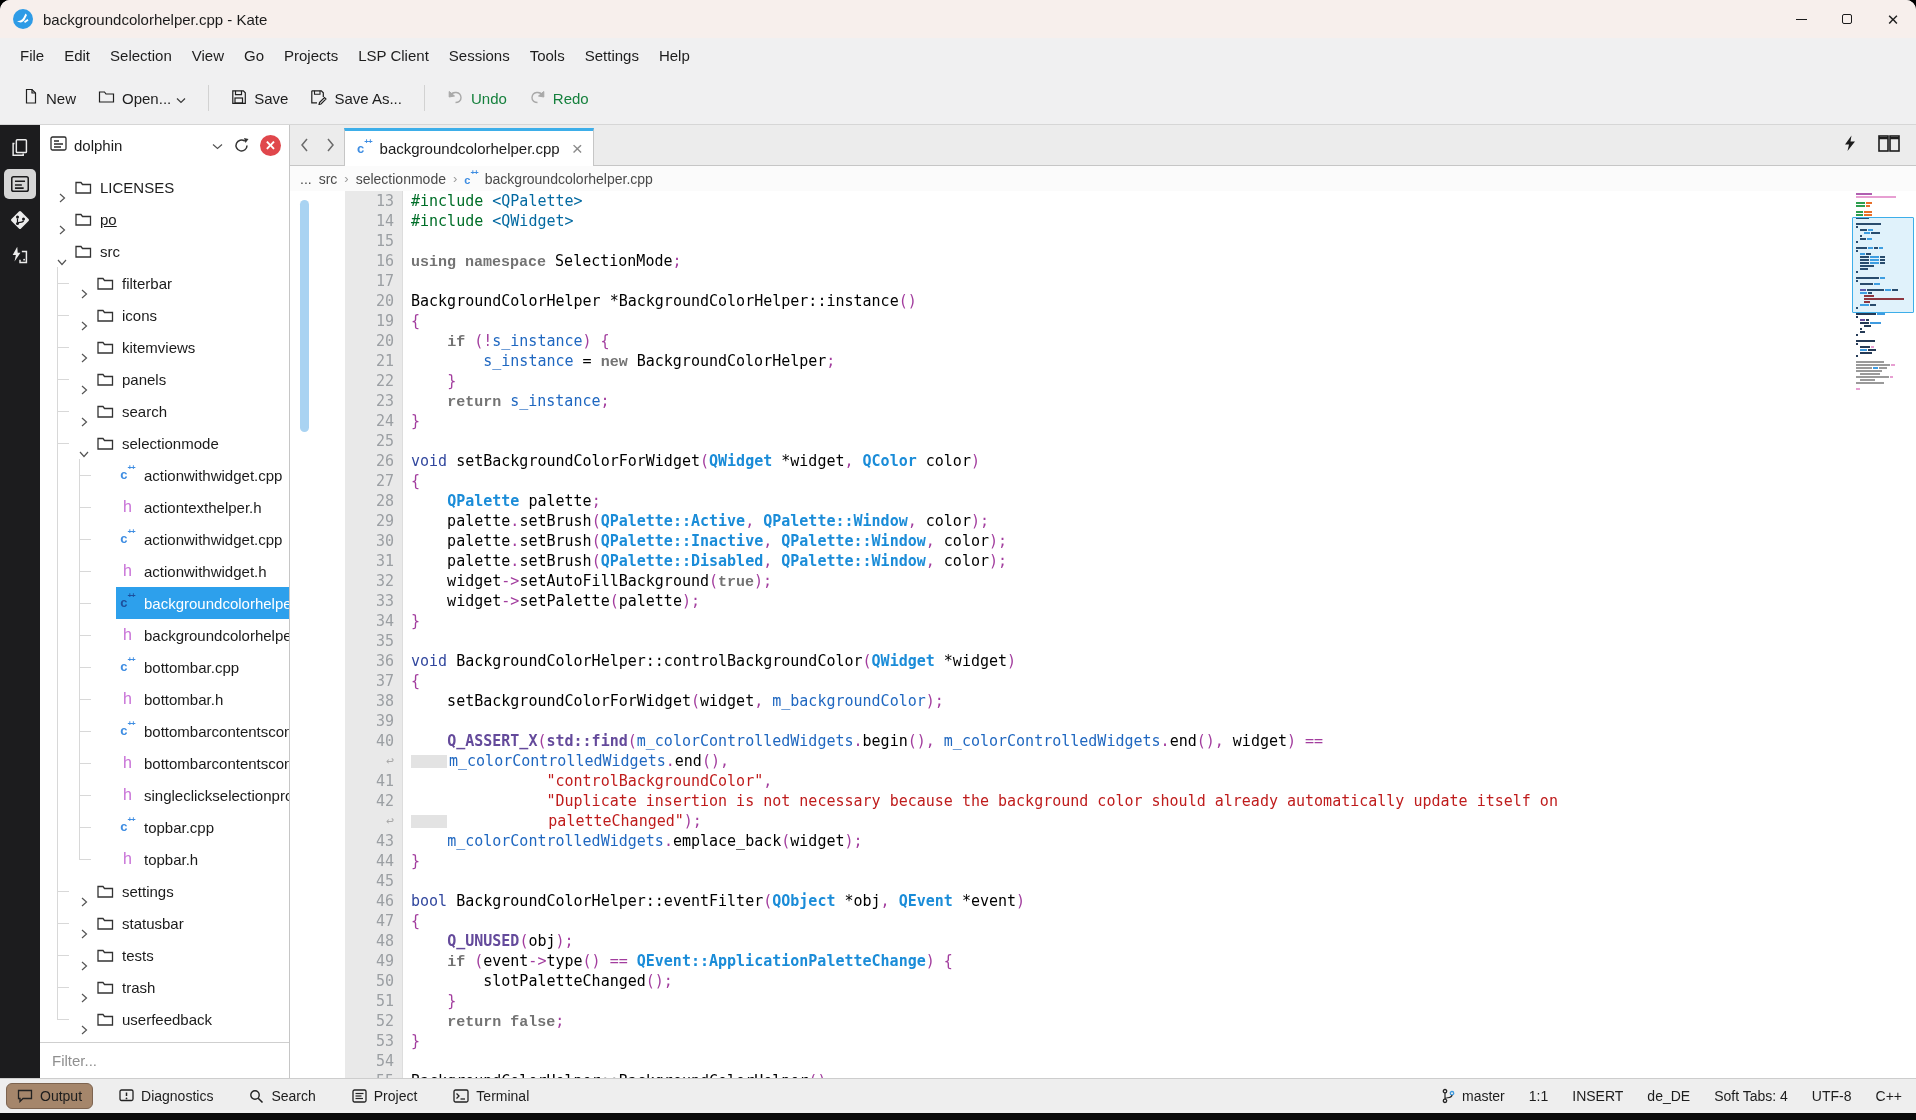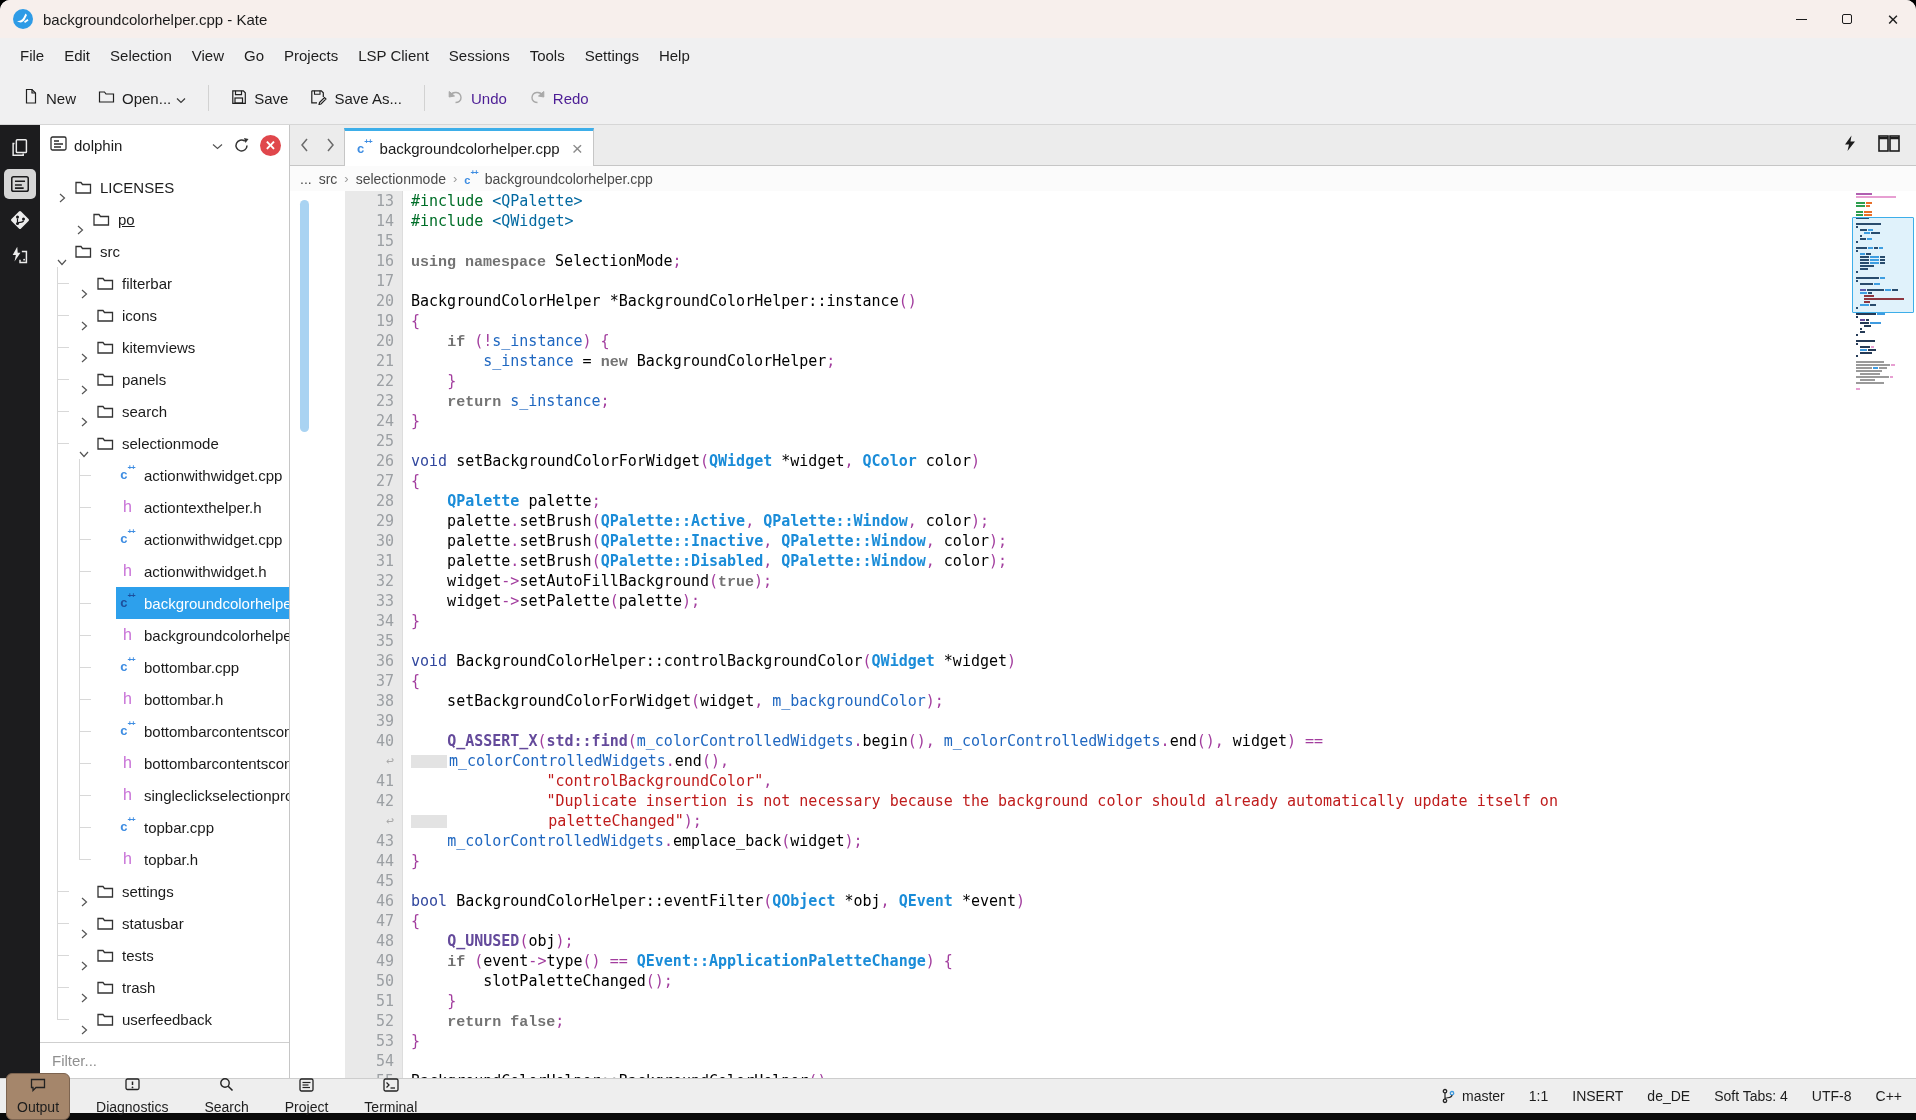--- a/index.html
+++ b/index.html
@@ -16,21 +16,21 @@
   .glyph-max{width:10px;height:10px;border:1.2px solid #1b1b1b;border-radius:2px;}
   .glyph-close{font-size:15px;line-height:1;}
 
   
   .menubar{height:34px;background:#f0f0f1;display:flex;align-items:center;padding-left:10px;}
   .menu-item{font-size:15px;color:#1d1d1d;padding:4px 10px;border-radius:3px;cursor:default;}
 
   
   .toolbar{height:53px;background:#f0f0f1;border-bottom:1px solid #d6d6d6;display:flex;align-items:center;padding-left:14px;gap:4px;}
   .tb-btn{display:flex;align-items:center;gap:7px;font-size:15px;color:#1d1d1d;padding:7px 9px;border-radius:4px;}
-  .tb-btn.disabled{color:#4c1d95;}
+  .tb-btn.disabled{color:#15803d;}
   .tb-btn.disabled svg *{stroke:#a9a9a9;}
   .tb-sep{width:1px;height:26px;background:#d2d2d2;margin:0 9px;}
   .tb-chevron{margin-left:-2px;}
 
   
   .main{display:flex;height:953px;}
 
   
   .rail{width:40px;background:#1c1c1e;display:flex;flex-direction:column;align-items:center;padding-top:8px;gap:6px;flex:none;}
   .rail-btn{width:32px;height:30px;display:flex;align-items:center;justify-content:center;border-radius:5px;}
@@ -95,21 +95,21 @@
 
   
   .minimap{position:absolute;top:2px;right:6px;width:54px;}
   .mrow{height:2px;margin-bottom:1px;display:flex;gap:1px;}
   .mseg{height:2px;flex:none;}
   .mviewport{position:absolute;left:-4px;right:-4px;top:24px;height:96px;border:1.5px solid var(--tab-accent,#3daee9);background:rgba(61,174,233,0.16);border-radius:1px;}
 
   
   .statusbar{height:35px;background:#eeeeee;border-top:1px solid #cdcdcd;display:flex;align-items:center;font-size:14px;color:#1d1d1d;padding:0 14px 0 6px;}
   .sb-left{display:flex;align-items:center;gap:16px;}
-  .sb-panel{display:flex;align-items:center;gap:7px;padding:4px 10px;border-radius:6px;flex-direction:column;}
+  .sb-panel{display:flex;align-items:center;gap:7px;padding:4px 10px;border-radius:6px;}
   .sb-panel.active{background:var(--output-pill,#a08063);border:1px solid #7d6450;}
   .sb-right{margin-left:auto;display:flex;align-items:center;gap:24px;}
   .sb-cell{display:flex;align-items:center;gap:6px;}
   .bottomedge{height:7px;background:#0a0a0a;}
 </style>
 </head>
 <body>
 
 <div class="window">
 
@@ -274,21 +274,21 @@
             </span>
             <div class="content">
               <span class="ficon">
                 <svg width="17" height="14" viewBox="0 0 17 14">
                   <path d="M1 2.5 h5 l1.5 2 h8 v8.5 h-14.5 z" fill="none" stroke="#333" stroke-width="1.3"></path>
                 </svg>
               </span>
               <span class="tlabel">LICENSES</span>
             </div>
           </div>
-          <div class="trow lv0" style="padding-left: 30px; text-decoration: underline;">
+          <div class="trow lv0" style="padding-left: 12px; text-decoration: underline;">
             <span class="arrow-slot">
               <span class="chev">
                 <svg width="10" height="10" viewBox="0 0 10 10">
                   <polyline points="3,1 7.5,5 3,9" fill="none" stroke="#555" stroke-width="1.2"></polyline>
                 </svg>
               </span>
             </span>
             <div class="content">
               <span class="ficon">
                 <svg width="17" height="14" viewBox="0 0 17 14">

